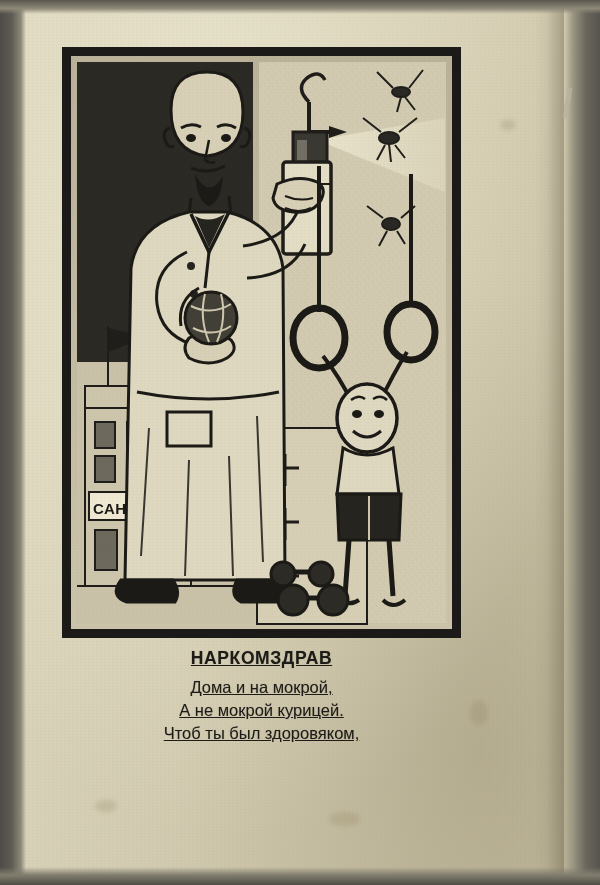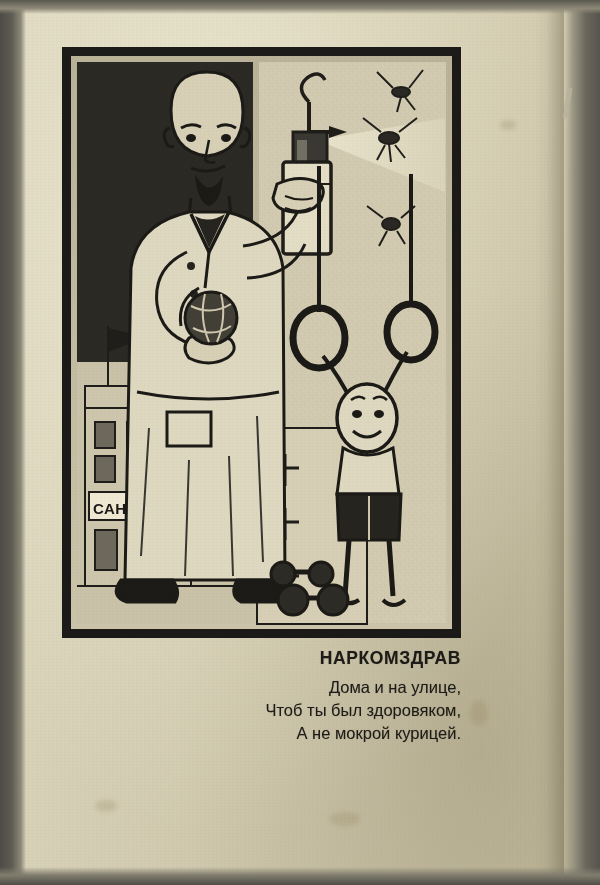--- a/index.html
+++ b/index.html
@@ -100,22 +100,23 @@
     overflow: hidden;
   }
   .plate svg { display: block; }
 
   
   .caption {
     position: absolute;
     left: 62px;
     top: 648px;
     width: 399px;
-    text-align: right;
+    text-align: center;
     color: #1d1b17;
+    text-decoration: underline;
   }
   .caption-title {
     font-family: "Liberation Sans", sans-serif;
     font-weight: bold;
     font-size: 17.5px;
     letter-spacing: 0.6px;
     margin: 0 0 7px 0;
     text-shadow: 0 0 1px rgba(40,36,25,0.35);
   }
   .verse {
@@ -324,23 +325,23 @@
           <circle cx="212" cy="518" r="12" fill="#2d2b25"></circle>
           <circle cx="250" cy="518" r="12" fill="#2d2b25"></circle>
         </g>
       </svg>
     </div>
   </div>
 
   <div class="caption">
     <div class="caption-title">НАРКОМЗДРАВ</div>
     <div class="verse">
-      <span class="verse-line">Дома и на улице,</span>
+      <span class="verse-line">Дома и на мокрой,</span>
+      <span class="verse-line">А не мокрой курицей.</span>
       <span class="verse-line">Чтоб ты был здоровяком,</span>
-      <span class="verse-line">А не мокрой курицей.</span>
     </div>
   </div>
 
   <div class="spot" style="left:500px; top:120px; width:16px; height:10px;"></div>
   <div class="spot" style="left:95px; top:800px; width:22px; height:12px;"></div>
   <div class="spot" style="left:330px; top:812px; width:30px; height:14px;"></div>
   <div class="spot" style="left:470px; top:700px; width:18px; height:26px;"></div>
 
   <div class="grain"></div>
 

